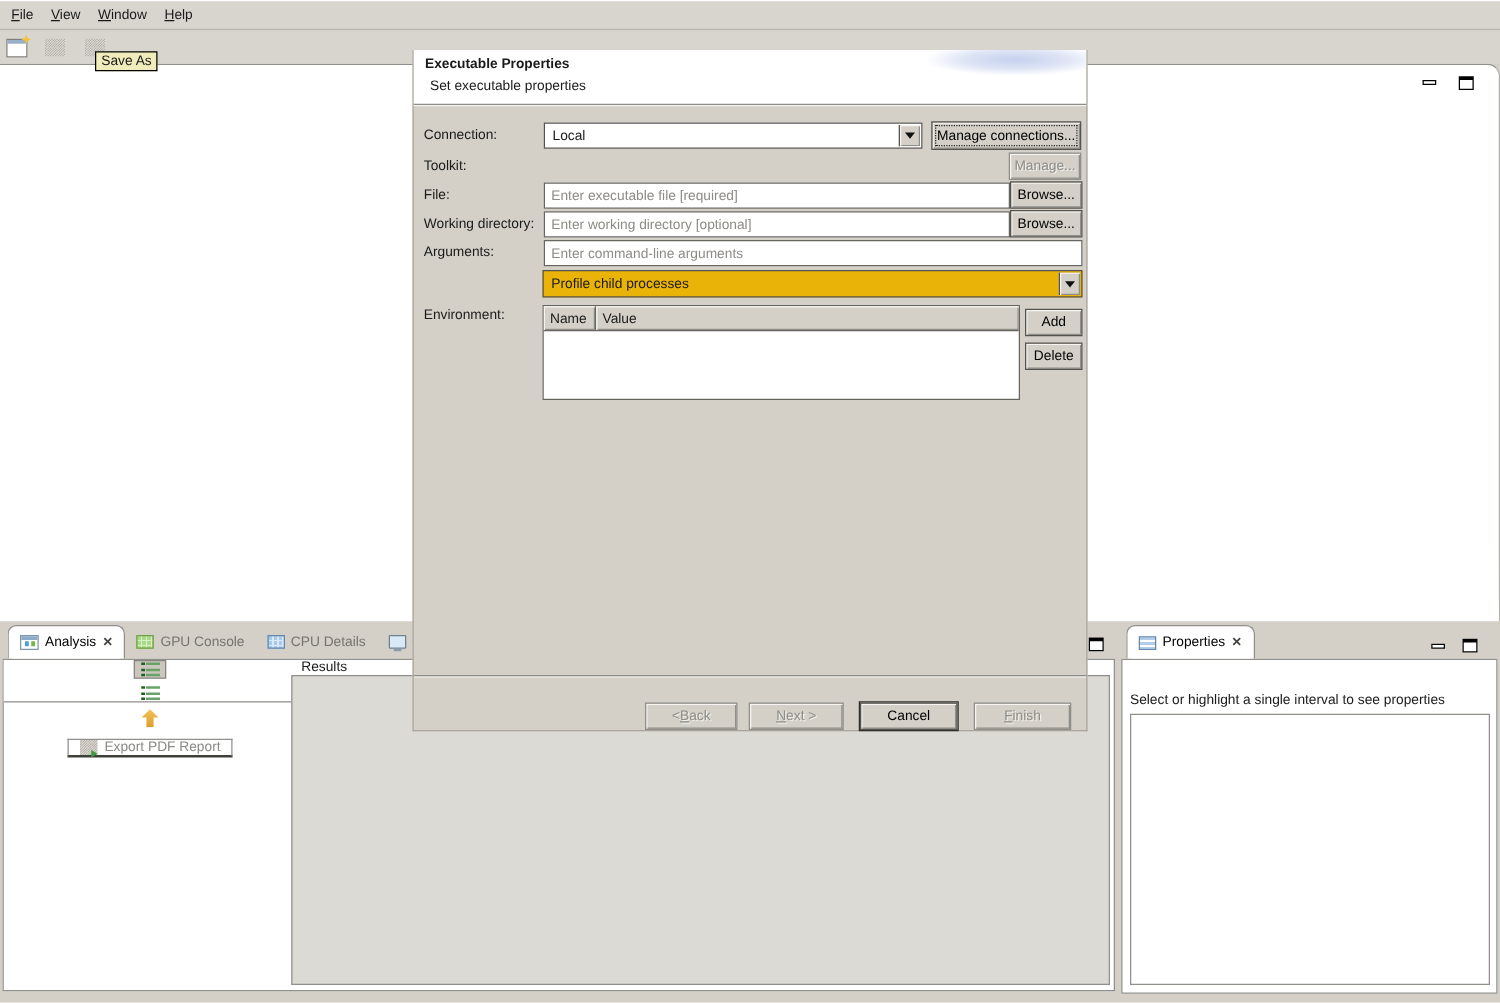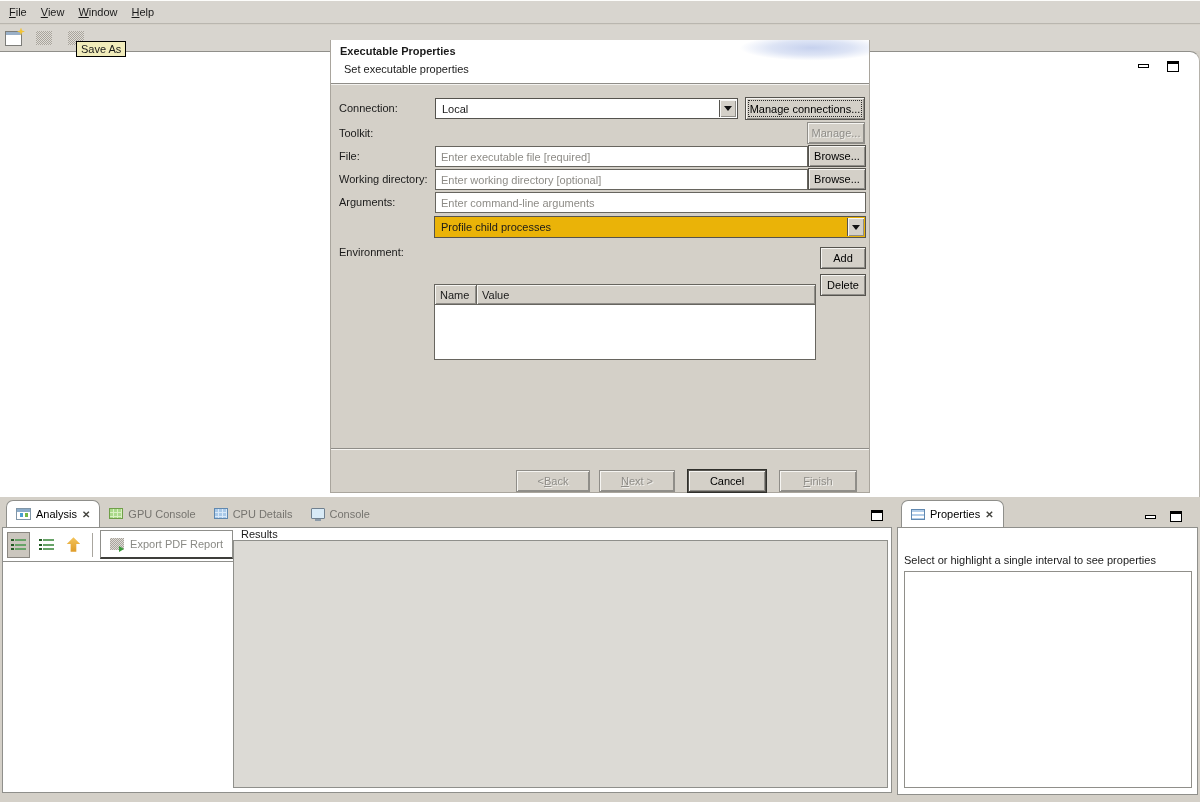--- a/index.html
+++ b/index.html
@@ -54,37 +54,37 @@
   .tfield::placeholder { color:#8d8b86; opacity:1; }
   .combo { background:#fff; border:1px solid #55534e; position:relative;
     display:flex; align-items:center; padding-left:6px; }
   .combo.gray { background:#eab308;text-align:center; }
   .combo-arrow-btn { position:absolute; right:1px; top:1px; bottom:1px; width:17px;
     background:#d4d0c8; border-left:1px solid #55534e;
     box-shadow: inset 1px 1px 0 #f6f5f2, inset -1px -1px 0 #908e89;
     display:flex; align-items:center; justify-content:center; }
   .tri-down { width:0; height:0; border:4px solid transparent; border-top:5px solid #111; margin-top:4px; }
   
-  .dialog { position:absolute; left:330px; top:40px; width:540px; height:453px;
+  .dialog { position:absolute; left:330px; top:40px; width:540px; height:545px;
     background:#d4d0c8; z-index:50; border:1px solid #a9a59d; border-top:none; }
   .dlg-header { position:absolute; left:0; top:0; right:0; height:44px; background:#fff;
     border-bottom:1px solid #8f8d88; }
   .dlg-banner { position:absolute; right:0; top:0; width:150px; height:26px;
     background:radial-gradient(ellipse 90px 16px at 62% 30%, #c6d1ee 0%, #dde4f5 45%, rgba(255,255,255,0) 80%); }
   .dlg-title { position:absolute; left:9px; top:5px; font-weight:bold; }
   .dlg-subtitle { position:absolute; left:13px; top:23px; }
   .dlg-body { position:absolute; left:0; top:44px; right:0; bottom:44px; border-top:1px solid #f3f2ef; }
   .dlg-footer { position:absolute; left:0; right:0; bottom:0; height:44px;
     border-top:1px solid #8f8d88; box-shadow:inset 0 1px 0 #f6f5f2;
     display:flex; align-items:flex-end; justify-content:flex-end; gap:9px; padding-right:12px; }
   .dlg-footer .btn { height:22px; }
   .flabel { position:absolute; left:8px; white-space:nowrap; }
   .abs { position:absolute; }
   
-  .env-table { position:absolute; background:#fff; border:1px solid #67655f;margin-top:40px; }
+  .env-table { position:absolute; background:#fff; border:1px solid #67655f; }
   .env-head { display:flex; height:20px; border-bottom:1px solid #67655f; }
   .env-cell { background:#d4d0c8; box-shadow:inset 1px 1px 0 #f6f5f2, inset -1px -1px 0 #908e89;
     display:flex; align-items:center; padding-left:5px; }
   .env-cell.name { width:42px; border-right:1px solid #67655f; }
   .env-cell.value { flex:1; }
   
   .panel { position:absolute; top:500px; }
   .panel-left  { left:2px;  width:890px; height:295px; }
   .panel-right { left:897px; width:301px; height:295px; }
   .tabbar { position:absolute; left:0; top:0; right:0; height:27px; display:flex; align-items:flex-end; padding-left:4px; }
@@ -108,21 +108,21 @@
   .ic-cpu { width:14px; height:11px; border:1px solid #6088b0; background-color:#a9c9e9;
     background-image:repeating-linear-gradient(to right, transparent 0 3px, #d9e9f9 3px 4px),
                      repeating-linear-gradient(to bottom, transparent 0 3px, #d9e9f9 3px 4px); }
   .ic-console { width:14px; height:11px; border:1px solid #70808f; background:#d8eaf6;
     border-radius:1px; position:relative; }
   .ic-console::after { content:""; position:absolute; left:3px; bottom:-3px; width:6px; height:2px; background:#8b9aa8; }
   .ic-props { width:14px; height:11px; border:1px solid #6088b0;
     background:repeating-linear-gradient(to bottom, #b2cde9 0 2px, #fff 2px 4px); }
   
   .analysis-toolbar { position:absolute; left:0; top:0; width:230px; height:34px;
-    border-bottom:1px solid #8f8f8b; display:flex; align-items:center; gap:4px; padding-left:4px; background:#fff; }
+    border-bottom:1px solid #8f8f8b; display:flex; align-items:center; gap:4px; padding-left:4px; background:#fff;flex-direction:column; }
   .tbtn { width:26px; height:26px; display:flex; align-items:center; justify-content:center; border:1px solid transparent; }
   .tbtn.pressed { background:#cbc6be; border:1px solid #8a8781; }
   .ic-list { width:15px; height:13px; display:flex; flex-direction:column; justify-content:space-between; padding:1px 0; }
   .ic-list i { display:block; height:2px;
     background:linear-gradient(to right,#245c24 0 3px, transparent 3px 4px, #67a367 4px 100%); }
   .ic-uparrow { width:15px; height:15px; background:linear-gradient(#f3c45c,#df9c28);
     clip-path:polygon(50% 2%, 95% 46%, 69% 46%, 69% 98%, 31% 98%, 31% 46%, 5% 46%); }
   .vsep { width:1px; height:24px; background:#a9a69f; margin:0 3px; }
   .export-btn { height:29px; background:#fff; border:1px solid #8f8f8b; border-bottom:2px solid #3e3e3a;
     display:flex; align-items:center; gap:6px; padding:0 9px; color:#8a8a85; white-space:nowrap; }

